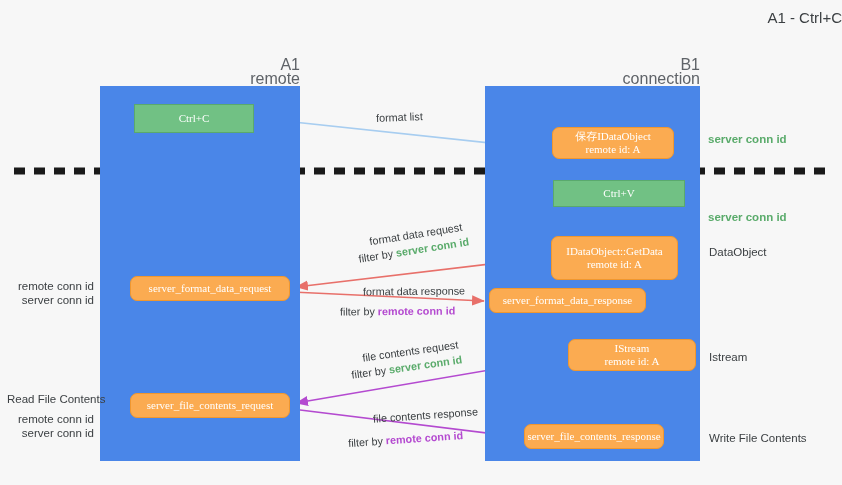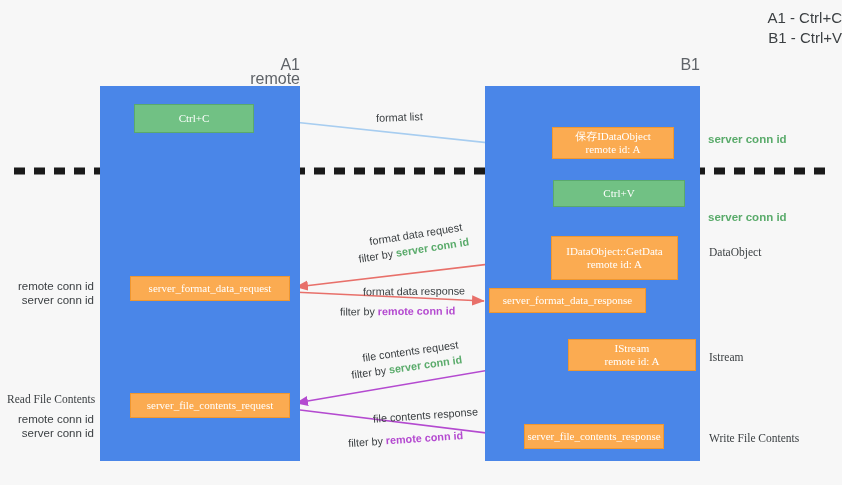--- a/index.html
+++ b/index.html
@@ -58,41 +58,41 @@
     align-items: center;
     justify-content: center;
     text-align: right;
     color: #ffffff;
     font-size: 11px;
     line-height: 13px;
     border: 1px solid rgba(0,0,0,0.12);
     font-family: Liberation Serif, serif;
   }
   .node.green { background: #71c184; border-color: #5aa96d; }
-  .node.orange { background: #fbab51; border-color: #f0972f; }
+  .node.orange { background: #fbab51; border-color: #f0972f; border-radius: 7px; }
   .node .l2 { font-size: 11px; }
 
   #node-ctrl-c        { left: 134px; top: 104px; width: 120px; height: 29px; }
   #node-save-idataobj { left: 552px; top: 127px; width: 122px; height: 32px; }
   #node-ctrl-v        { left: 553px; top: 180px; width: 132px; height: 27px; }
   #node-getdata       { left: 551px; top: 236px; width: 127px; height: 44px; }
   #node-fmt-req       { left: 130px; top: 276px; width: 160px; height: 25px; }
   #node-fmt-resp      { left: 489px; top: 288px; width: 157px; height: 25px; }
   #node-istream       { left: 568px; top: 339px; width: 128px; height: 32px; }
   #node-file-req      { left: 130px; top: 393px; width: 160px; height: 25px; }
   #node-file-resp     { left: 524px; top: 424px; width: 140px; height: 25px; }
 
   
   .annot {
     font-size: 11.5px;
     line-height: 14px;
     white-space: nowrap;
   }
   .annot.green-t  { color: #5aab6b; font-weight: bold; }
-  .annot.plain    { color: #3c4043; font-family: Liberation Serif, serif; }
+  .annot.plain    { color: #3c4043; }
 
   #annot-server-1 { left: 708px; top: 132px; }
   #annot-server-2 { left: 708px; top: 210px; }
   #annot-dataobject { left: 709px; top: 245px; }
   #annot-istream  { left: 709px; top: 350px; }
   #annot-write-fc { left: 709px; top: 431px; }
 
   #annot-left-ids-1 { left: 7px; top: 279px; text-align: right; width: 87px; }
   #annot-read-fc    { left: 7px; top: 392px; }
   #annot-left-ids-2 { left: 7px; top: 412px; text-align: right; width: 87px; }
@@ -150,29 +150,29 @@
 
   <line x1="566" y1="357" x2="296" y2="403" stroke="#b44ad0" stroke-width="1.6" marker-end="url(#ah-purple)"></line>
 
   <line x1="292" y1="409" x2="519" y2="437" stroke="#b44ad0" stroke-width="1.6" marker-end="url(#ah-purple)"></line>
 
   <line id="dash-line-svg" x1="14" y1="171" x2="828" y2="171" stroke="#1a1a1a" stroke-width="7" stroke-dasharray="11 9" stroke-linecap="butt"></line>
 </svg>
 
 <div id="title-block" class="abs">
   <div>A1 - Ctrl+C</div>
-  <div>B1 - Ctrl+V</div>
 </div>
 
 <div id="col-a-header" class="abs col-header">
   <div>A1</div>
   <div>remote</div>
 </div>
 <div id="col-b-header" class="abs col-header">
   <div>B1</div>
+  <div>connection</div>
 </div>
 
 <div id="lane-a" class="abs lane"></div>
 <div id="lane-b" class="abs lane"></div>
 
 <div id="node-ctrl-c" class="abs node green">
   <div>Ctrl+C</div>
 </div>
 
 <div id="node-save-idataobj" class="abs node orange">

